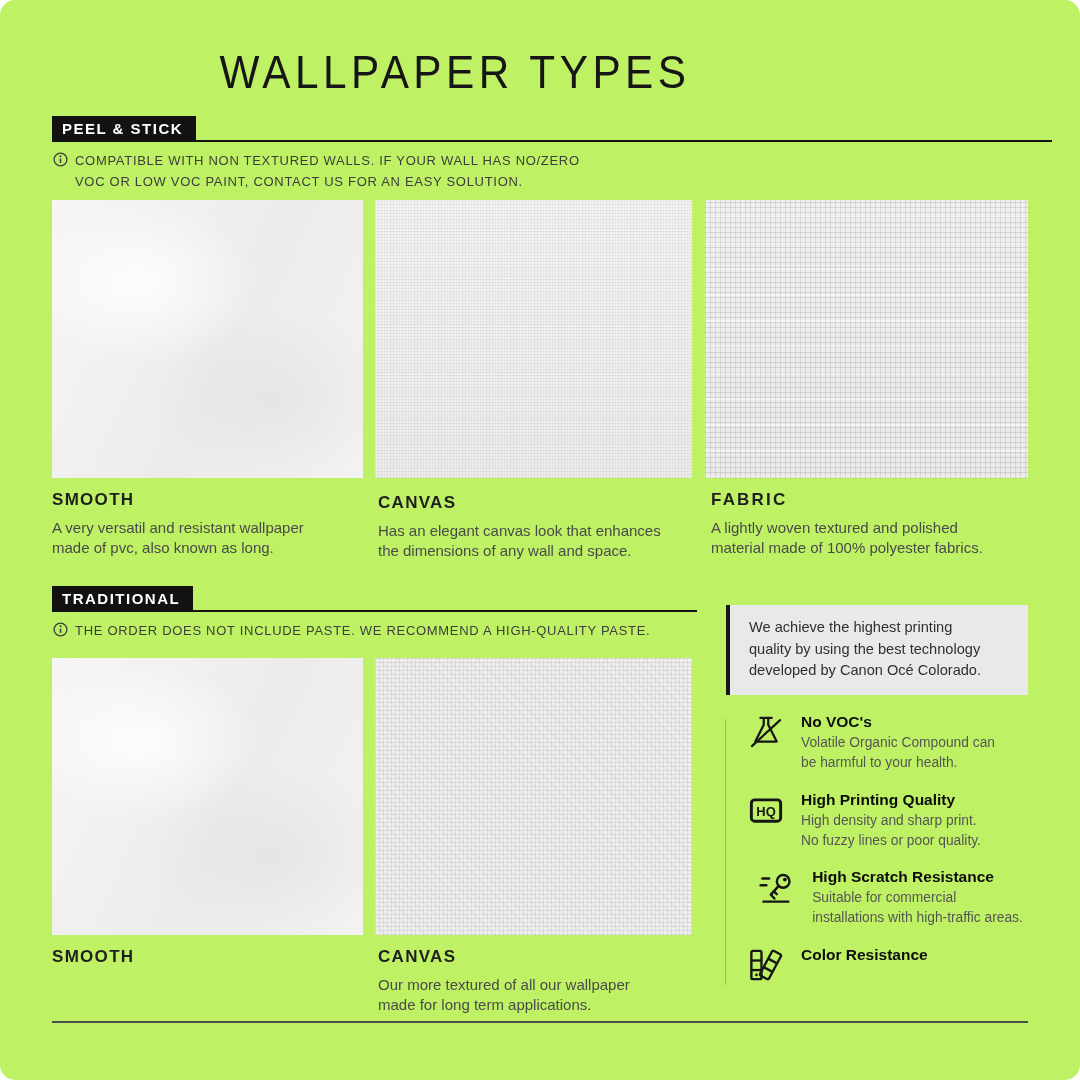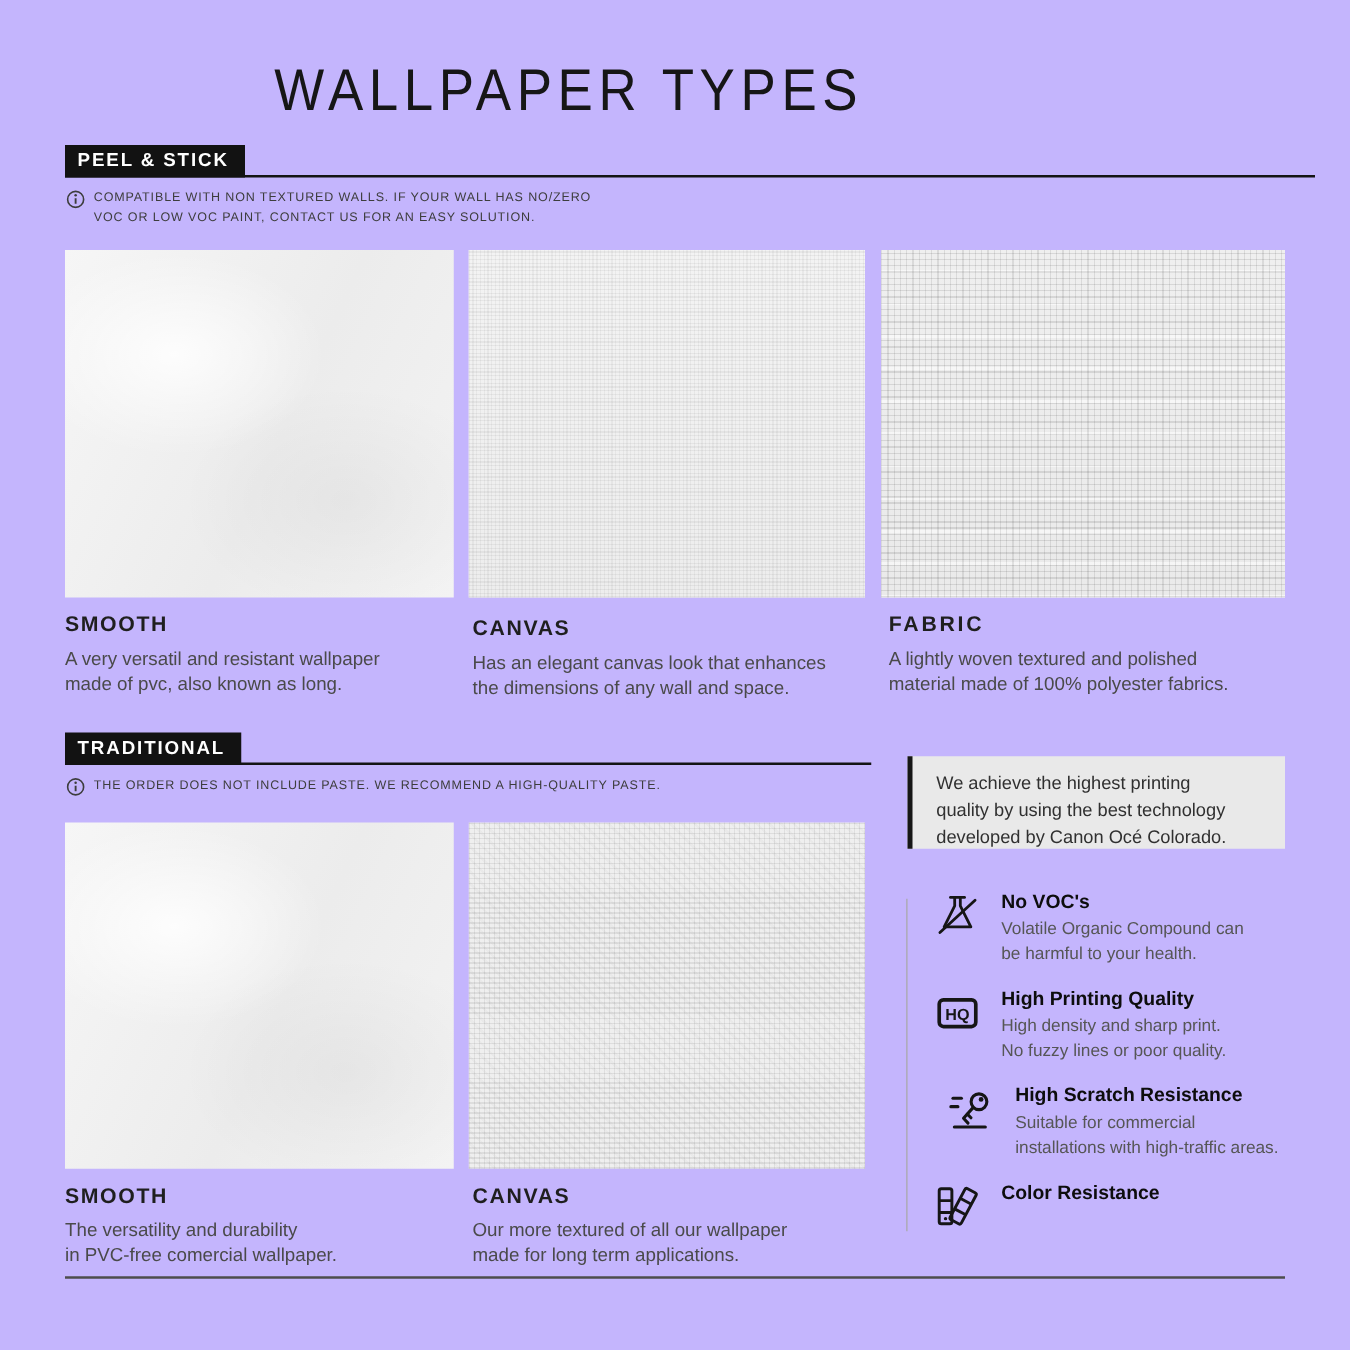--- a/index.html
+++ b/index.html
@@ -1,37 +1,37 @@
 <!DOCTYPE html>
 <html><head>
 <meta charset="utf-8">
 <style>
   html,body{margin:0;padding:0;background:#fff;}
   #canvas{
-    position:relative;width:1080px;height:1080px;background:#c4b5fd;overflow:hidden;
-    font-family:"Liberation Sans", sans-serif;color:#1c1c1c;
+    position:relative;width:1080px;height:1080px;background:#bef264;overflow:hidden;
+    font-family:"Liberation Sans", sans-serif;color:#1c1c1c;border-radius:15px;
   }
   
   .page-title{
     position:absolute;top:44px;left:0;width:910px;text-align:center;
     font-size:47px;font-weight:500;letter-spacing:5px;color:#161616;
     transform:scaleX(.9);transform-origin:center;white-space:nowrap;
   }
   
   .section-rule{position:absolute;left:52px;border-bottom:2px solid #141414;height:24px;}
   .section-label{
     position:absolute;left:0;top:0;display:inline-block;background:#121212;color:#ffffff;
     font-size:15px;font-weight:700;letter-spacing:1.5px;padding:4px 13px 5px 10px;line-height:17px;
     white-space:nowrap;
   }
   
   .note{position:absolute;left:53px;display:flex;align-items:flex-start;gap:7px;}
   .note svg{flex:0 0 auto;margin-top:1px;}
   .note-text{
-    font-size:10px;letter-spacing:.7px;line-height:1.6;color:#3d3d3d;
+    font-size:13px;letter-spacing:.7px;line-height:1.6;color:#3d3d3d;
     white-space:pre-line;font-weight:500;
   }
   
   .swatch{position:absolute;}
   .tex-smooth{
     background:
       radial-gradient(ellipse 60% 45% at 28% 30%, rgba(255,255,255,.85), rgba(255,255,255,0) 65%),
       radial-gradient(ellipse 70% 55% at 72% 72%, rgba(0,0,0,.04), rgba(0,0,0,0) 60%),
       linear-gradient(115deg,#f6f6f6,#ececec 55%,#f3f3f3);
   }
@@ -61,21 +61,21 @@
   .caption{position:absolute;}
   .caption h3{
     margin:0;font-size:17px;font-weight:700;letter-spacing:1.3px;color:#1f1f1f;line-height:1.1;
   }
   .caption.fabric h3{letter-spacing:2.2px;}
   .caption p{
     margin:8px 0 0 0;font-size:15px;line-height:1.33;color:#4a4a4a;white-space:pre-line;
   }
   
   .quote-box{
-    position:absolute;left:726px;top:605px;width:302px;height:74px;box-sizing:border-box;
+    position:absolute;left:726px;top:605px;width:302px;height:90px;box-sizing:border-box;
     background:#e9e9e9;border-left:4px solid #161616;padding:12px 10px 12px 19px;
   }
   .quote-box p{margin:0;font-size:14.6px;line-height:21.5px;color:#303030;white-space:pre-line;}
   
   .vdivider{position:absolute;left:725px;top:719px;width:1px;height:266px;background:#a8a8a8;}
   .feature{position:absolute;left:748px;width:286px;display:flex;align-items:flex-start;}
   .feature .f-icon{flex:0 0 38px;margin-top:2px;}
   .feature .f-body{margin-left:15px;}
   .feature .f-title{font-size:15.5px;font-weight:700;color:#0d0d0d;line-height:1.25;}
   .feature .f-desc{margin-top:2px;font-size:13.8px;line-height:1.43;color:#565656;white-space:pre-line;}
@@ -135,22 +135,20 @@
       <circle cx="7.5" cy="4.2" r="1" fill="#3d3d3d"></circle>
     </svg>
     <div class="note-text">THE ORDER DOES NOT INCLUDE PASTE. WE RECOMMEND A HIGH-QUALITY PASTE.</div>
   </div>
 
   <div class="swatch tex-smooth" style="left:52px;top:658px;width:311px;height:277px;"></div>
   <div class="swatch tex-canvas-coarse" style="left:375px;top:658px;width:317px;height:277px;"></div>
 
   <div class="caption" style="left:52px;top:948px;width:300px;">
     <h3>SMOOTH</h3>
-    <p>The versatility and durability
-in PVC-free comercial wallpaper.</p>
   </div>
   <div class="caption" style="left:378px;top:948px;width:314px;">
     <h3>CANVAS</h3>
     <p>Our more textured of all our wallpaper
 made for long term applications.</p>
   </div>
 
   <div class="quote-box">
     <p>We achieve the highest printing
 quality by using the best technology

